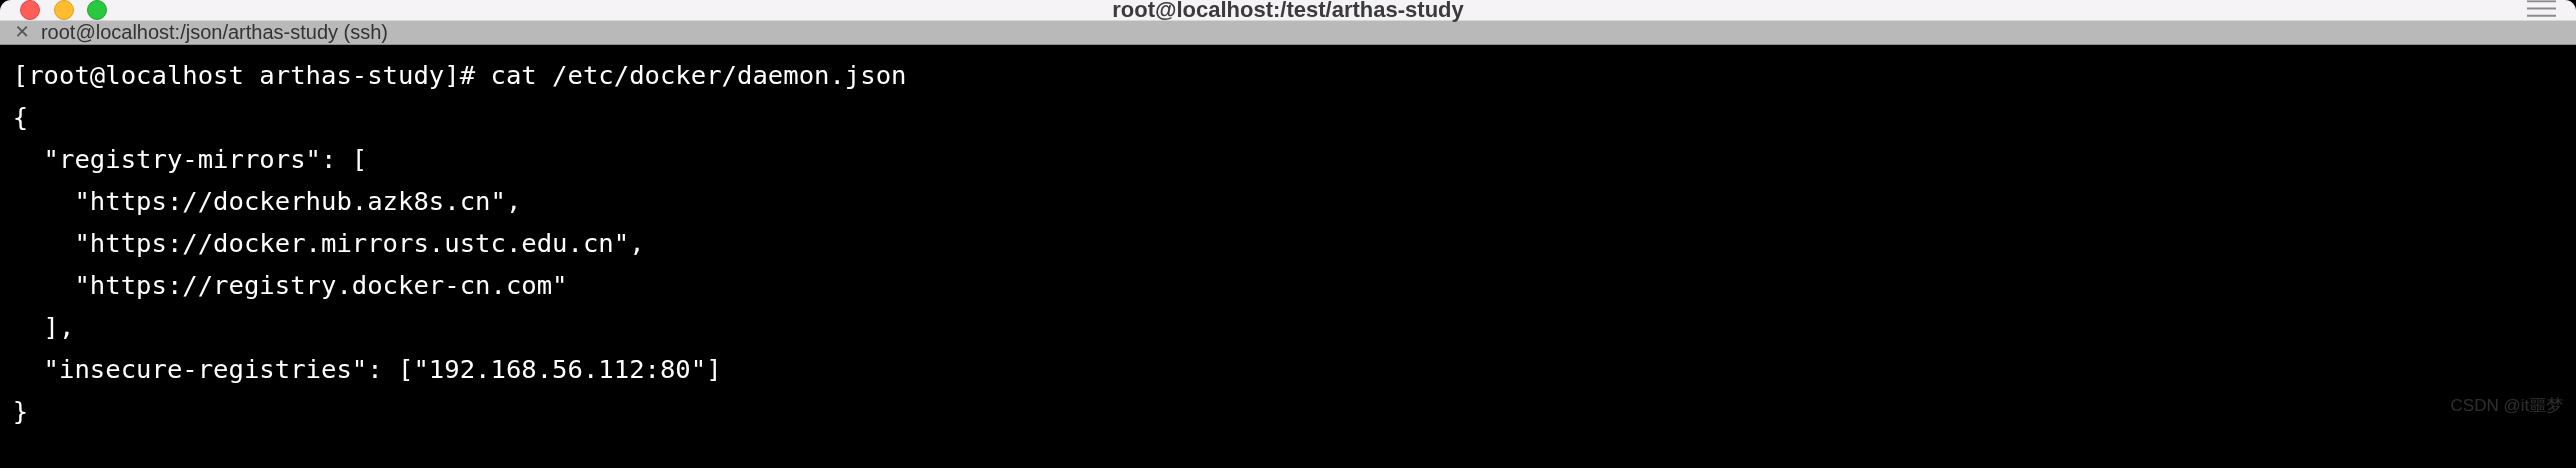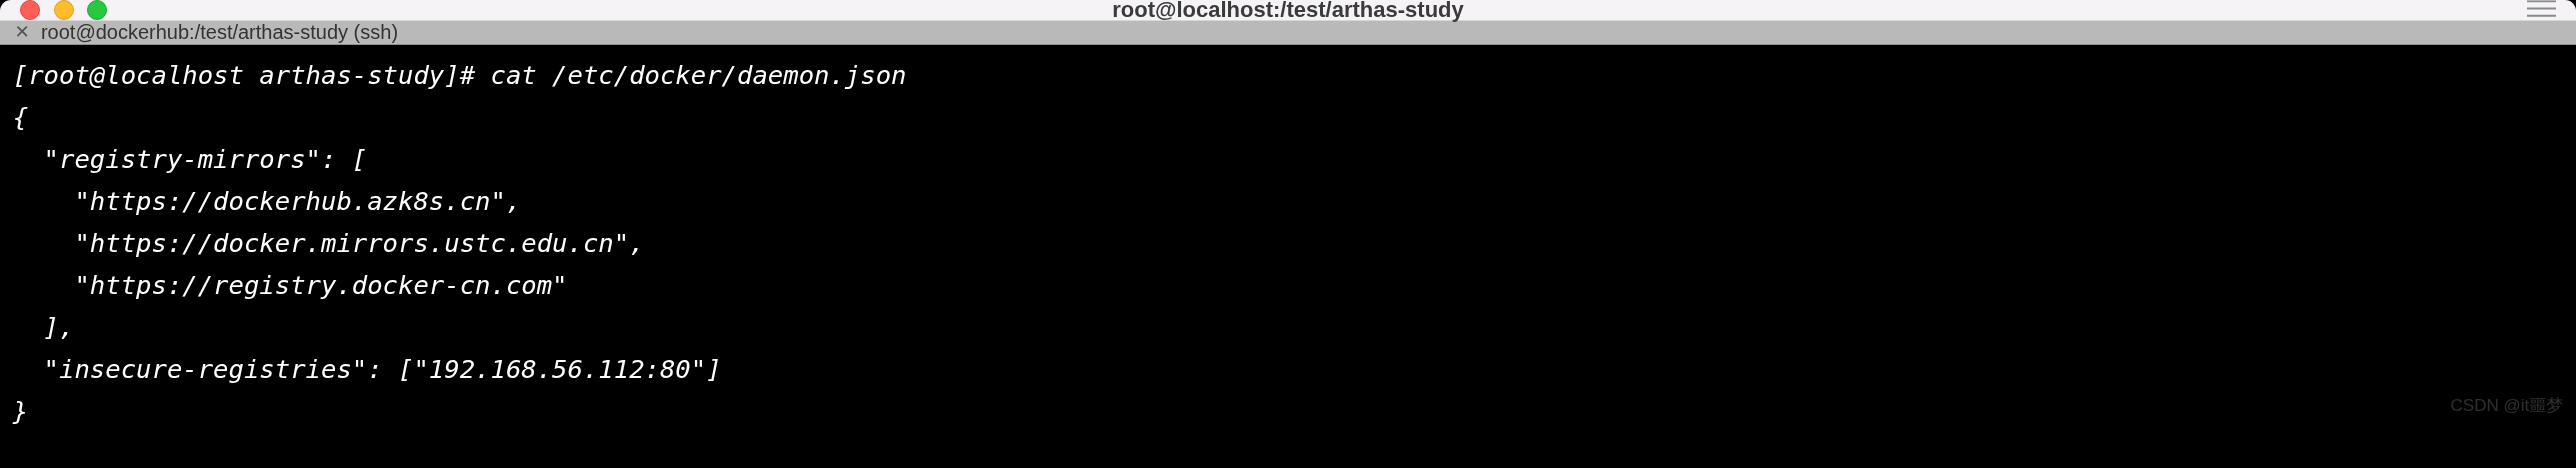--- a/index.html
+++ b/index.html
@@ -10,21 +10,21 @@
   .tl { width: 20px; height: 20px; border-radius: 50%; }
   .tl.red { background: #ff5f57; border: 0.9px solid #e24640; }
   .tl.yellow { background: #febc2e; border: 0.9px solid #e1a128; }
   .tl.green { background: #28c840; border: 0.9px solid #1fa531; }
   .title { position: absolute; left: 50%; transform: translateX(-50%); font-size: 22px; font-weight: 600; color: #3b3b3b; }
   .menu-icon { position: absolute; right: 20px; top: 50%; transform: translateY(-50%); color: #757575; }
   .tabbar { height: 33px; background: #b9b9b9; display: flex; align-items: center; padding-left: 14.6px; border-bottom: 0.9px solid #8f8f8f; }
   .tab-close { color: #555; font-size: 18.3px; margin-right: 11px; line-height: 1; }
   .tab-label { font-size: 20px; color: #333; }
   .terminal { flex: 1; background: #000; padding: 9.1px 12.8px 0 12.8px; font-family: "Menlo","Monaco","Consolas",monospace; font-size: 25.6px; line-height: 42px; color: #fff; white-space: pre; position: relative; }
-  .terminal .line { display: block; font-style: italic; }
+  .terminal .line { display: block; }
   .watermark { position: absolute; right: 12.8px; bottom: 5.5px; color: rgba(255,255,255,0.18); font-size: 17px; font-family: Arial, sans-serif; }
 </style>
 </head>
 <body>
 
 <div class="window">
 
   <div class="titlebar">
     <div class="traffic-lights">
       <div class="tl red"></div>
@@ -34,19 +34,19 @@
     <div class="title">root@localhost:/test/arthas-study</div>
     <div class="menu-icon">
       <svg width="29" height="16.5" viewBox="0 0 32 18">
           <path d="M0 1h32M0 9h32M0 17h32" stroke="#8a8a8a" stroke-width="2"></path>
         </svg>
     </div>
   </div>
 
   <div class="tabbar">
     <span class="tab-close">✕</span>
-    <span class="tab-label">root@dockerhub:/test/arthas-study (ssh)</span>
+    <span class="tab-label">root@localhost:/json/arthas-study (ssh)</span>
   </div>
 
   <div class="terminal"><span class="line"><span>[root@localhost arthas-study]# </span><span>cat /etc/docker/daemon.json</span></span><span class="line">{</span><span class="line">  "registry-mirrors": [</span><span class="line">    "https://dockerhub.azk8s.cn",</span><span class="line">    "https://docker.mirrors.ustc.edu.cn",</span><span class="line">    "https://registry.docker-cn.com"</span><span class="line">  ],</span><span class="line">  "insecure-registries": ["192.168.56.112:80"]</span><span class="line">}</span><div class="watermark">CSDN @it噩梦</div></div>
 
 </div>
 
 
 </body></html>

